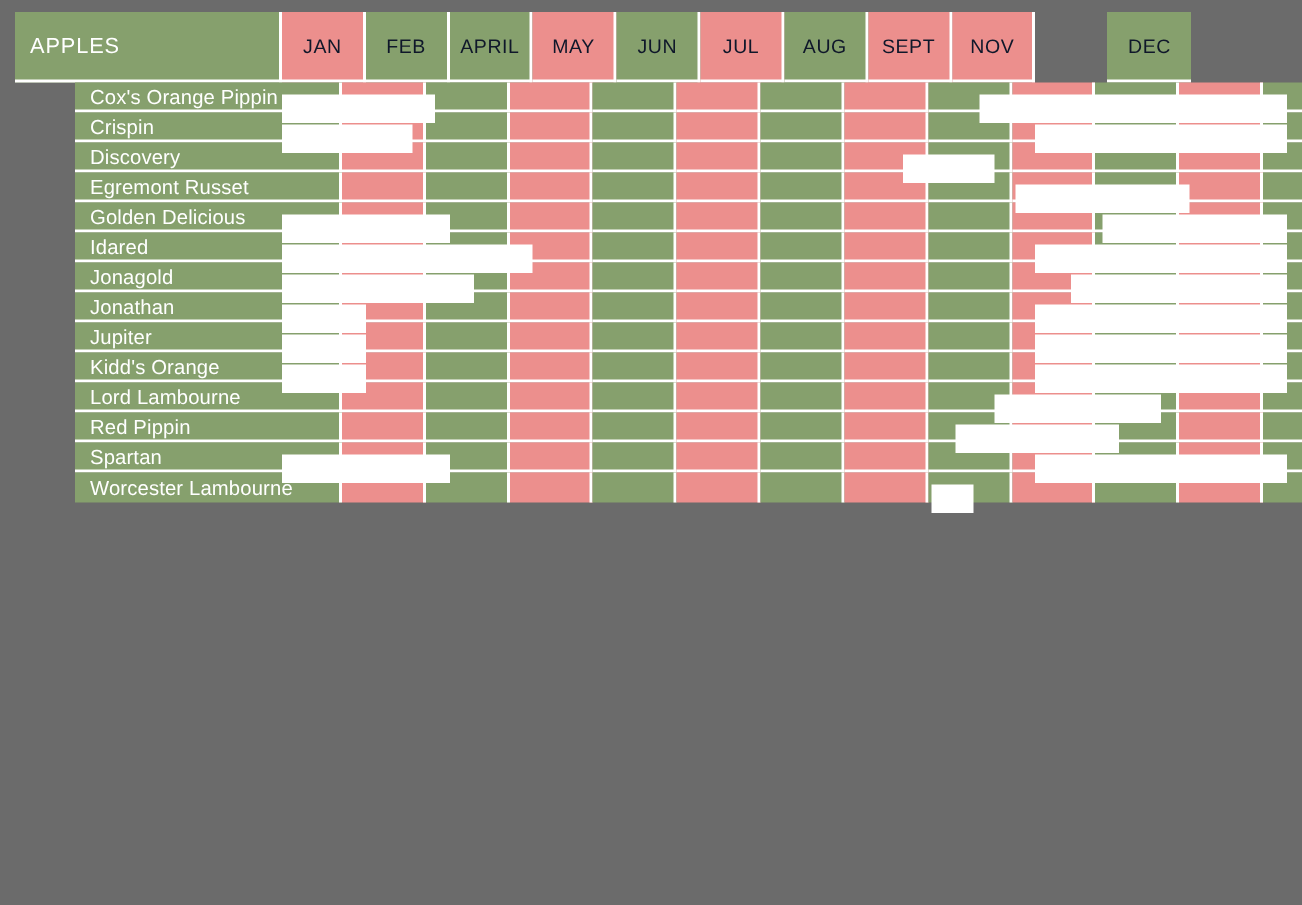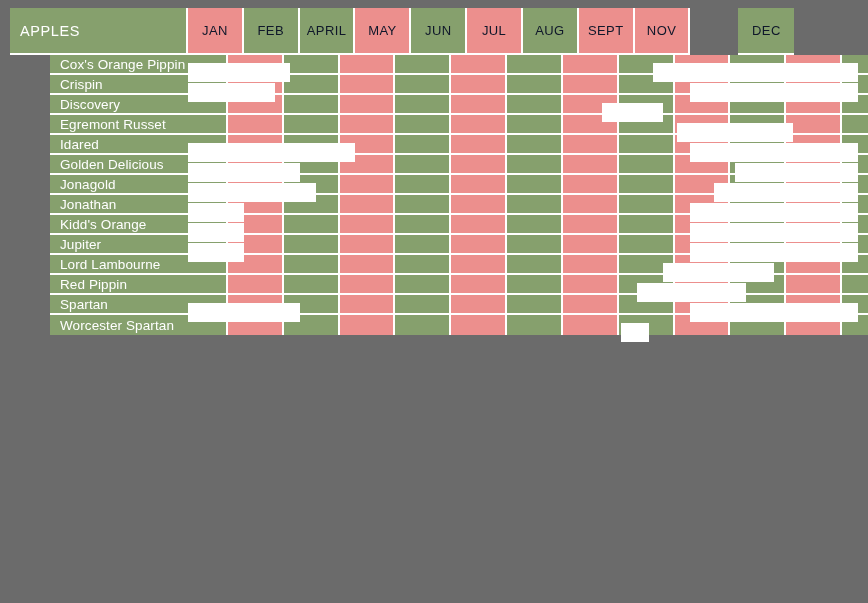--- a/index.html
+++ b/index.html
@@ -203,41 +203,20 @@
           <div class="cell month-cell m-odd"></div>
           <div class="cell month-cell m-even"></div>
           <div class="cell month-cell m-odd"></div>
           <div class="cell month-cell m-even"></div>
           <div class="bars-layer">
             <div class="bar" style="left: 666.513px; width: 116.126px;"></div>
           </div>
         </div>
         <div class="row data-row">
           <div class="cell label-cell">
-            <span class="row-label">Idared</span>
-          </div>
-          <div class="cell month-cell m-odd"></div>
-          <div class="cell month-cell m-even"></div>
-          <div class="cell month-cell m-odd"></div>
-          <div class="cell month-cell m-even"></div>
-          <div class="cell month-cell m-odd"></div>
-          <div class="cell month-cell m-even"></div>
-          <div class="cell month-cell m-odd"></div>
-          <div class="cell month-cell m-even"></div>
-          <div class="cell month-cell m-odd"></div>
-          <div class="cell month-cell m-even"></div>
-          <div class="cell month-cell m-odd"></div>
-          <div class="cell month-cell m-even"></div>
-          <div class="bars-layer">
-            <div class="bar" style="left: 178px; width: 167.49px;"></div>
-            <div class="bar" style="left: 680.47px; width: 167.49px;"></div>
-          </div>
-        </div>
-        <div class="row data-row">
-          <div class="cell label-cell">
             <span class="row-label">Golden Delicious</span>
           </div>
           <div class="cell month-cell m-odd"></div>
           <div class="cell month-cell m-even"></div>
           <div class="cell month-cell m-odd"></div>
           <div class="cell month-cell m-even"></div>
           <div class="cell month-cell m-odd"></div>
           <div class="cell month-cell m-even"></div>
           <div class="cell month-cell m-odd"></div>
           <div class="cell month-cell m-even"></div>
@@ -245,20 +224,41 @@
           <div class="cell month-cell m-even"></div>
           <div class="cell month-cell m-odd"></div>
           <div class="cell month-cell m-even"></div>
           <div class="bars-layer">
             <div class="bar" style="left: 178px; width: 111.66px;"></div>
             <div class="bar" style="left: 725.134px; width: 122.826px;"></div>
           </div>
         </div>
         <div class="row data-row">
           <div class="cell label-cell">
+            <span class="row-label">Idared</span>
+          </div>
+          <div class="cell month-cell m-odd"></div>
+          <div class="cell month-cell m-even"></div>
+          <div class="cell month-cell m-odd"></div>
+          <div class="cell month-cell m-even"></div>
+          <div class="cell month-cell m-odd"></div>
+          <div class="cell month-cell m-even"></div>
+          <div class="cell month-cell m-odd"></div>
+          <div class="cell month-cell m-even"></div>
+          <div class="cell month-cell m-odd"></div>
+          <div class="cell month-cell m-even"></div>
+          <div class="cell month-cell m-odd"></div>
+          <div class="cell month-cell m-even"></div>
+          <div class="bars-layer">
+            <div class="bar" style="left: 178px; width: 167.49px;"></div>
+            <div class="bar" style="left: 680.47px; width: 167.49px;"></div>
+          </div>
+        </div>
+        <div class="row data-row">
+          <div class="cell label-cell">
             <span class="row-label">Jonagold</span>
           </div>
           <div class="cell month-cell m-odd"></div>
           <div class="cell month-cell m-even"></div>
           <div class="cell month-cell m-odd"></div>
           <div class="cell month-cell m-even"></div>
           <div class="cell month-cell m-odd"></div>
           <div class="cell month-cell m-even"></div>
           <div class="cell month-cell m-odd"></div>
           <div class="cell month-cell m-even"></div>
@@ -287,20 +287,41 @@
           <div class="cell month-cell m-even"></div>
           <div class="cell month-cell m-odd"></div>
           <div class="cell month-cell m-even"></div>
           <div class="bars-layer">
             <div class="bar" style="left: 178px; width: 55.83px;"></div>
             <div class="bar" style="left: 680.47px; width: 167.49px;"></div>
           </div>
         </div>
         <div class="row data-row">
           <div class="cell label-cell">
+            <span class="row-label">Jupiter</span>
+          </div>
+          <div class="cell month-cell m-odd"></div>
+          <div class="cell month-cell m-even"></div>
+          <div class="cell month-cell m-odd"></div>
+          <div class="cell month-cell m-even"></div>
+          <div class="cell month-cell m-odd"></div>
+          <div class="cell month-cell m-even"></div>
+          <div class="cell month-cell m-odd"></div>
+          <div class="cell month-cell m-even"></div>
+          <div class="cell month-cell m-odd"></div>
+          <div class="cell month-cell m-even"></div>
+          <div class="cell month-cell m-odd"></div>
+          <div class="cell month-cell m-even"></div>
+          <div class="bars-layer">
+            <div class="bar" style="left: 178px; width: 55.83px;"></div>
+            <div class="bar" style="left: 680.47px; width: 167.49px;"></div>
+          </div>
+        </div>
+        <div class="row data-row">
+          <div class="cell label-cell">
             <span class="row-label">Kidd's Orange</span>
           </div>
           <div class="cell month-cell m-odd"></div>
           <div class="cell month-cell m-even"></div>
           <div class="cell month-cell m-odd"></div>
           <div class="cell month-cell m-even"></div>
           <div class="cell month-cell m-odd"></div>
           <div class="cell month-cell m-even"></div>
           <div class="cell month-cell m-odd"></div>
           <div class="cell month-cell m-even"></div>
@@ -308,41 +329,20 @@
           <div class="cell month-cell m-even"></div>
           <div class="cell month-cell m-odd"></div>
           <div class="cell month-cell m-even"></div>
           <div class="bars-layer">
             <div class="bar" style="left: 178px; width: 55.83px;"></div>
             <div class="bar" style="left: 680.47px; width: 167.49px;"></div>
           </div>
         </div>
         <div class="row data-row">
           <div class="cell label-cell">
-            <span class="row-label">Jupiter</span>
-          </div>
-          <div class="cell month-cell m-odd"></div>
-          <div class="cell month-cell m-even"></div>
-          <div class="cell month-cell m-odd"></div>
-          <div class="cell month-cell m-even"></div>
-          <div class="cell month-cell m-odd"></div>
-          <div class="cell month-cell m-even"></div>
-          <div class="cell month-cell m-odd"></div>
-          <div class="cell month-cell m-even"></div>
-          <div class="cell month-cell m-odd"></div>
-          <div class="cell month-cell m-even"></div>
-          <div class="cell month-cell m-odd"></div>
-          <div class="cell month-cell m-even"></div>
-          <div class="bars-layer">
-            <div class="bar" style="left: 178px; width: 55.83px;"></div>
-            <div class="bar" style="left: 680.47px; width: 167.49px;"></div>
-          </div>
-        </div>
-        <div class="row data-row">
-          <div class="cell label-cell">
             <span class="row-label">Lord Lambourne</span>
           </div>
           <div class="cell month-cell m-odd"></div>
           <div class="cell month-cell m-even"></div>
           <div class="cell month-cell m-odd"></div>
           <div class="cell month-cell m-even"></div>
           <div class="cell month-cell m-odd"></div>
           <div class="cell month-cell m-even"></div>
           <div class="cell month-cell m-odd"></div>
           <div class="cell month-cell m-even"></div>
@@ -390,21 +390,21 @@
           <div class="cell month-cell m-even"></div>
           <div class="cell month-cell m-odd"></div>
           <div class="cell month-cell m-even"></div>
           <div class="bars-layer">
             <div class="bar" style="left: 178px; width: 111.66px;"></div>
             <div class="bar" style="left: 680.47px; width: 167.49px;"></div>
           </div>
         </div>
         <div class="row data-row">
           <div class="cell label-cell">
-            <span class="row-label">Worcester Spartan</span>
+            <span class="row-label">Worcester Lambourne</span>
           </div>
           <div class="cell month-cell m-odd"></div>
           <div class="cell month-cell m-even"></div>
           <div class="cell month-cell m-odd"></div>
           <div class="cell month-cell m-even"></div>
           <div class="cell month-cell m-odd"></div>
           <div class="cell month-cell m-even"></div>
           <div class="cell month-cell m-odd"></div>
           <div class="cell month-cell m-even"></div>
           <div class="cell month-cell m-odd"></div>

